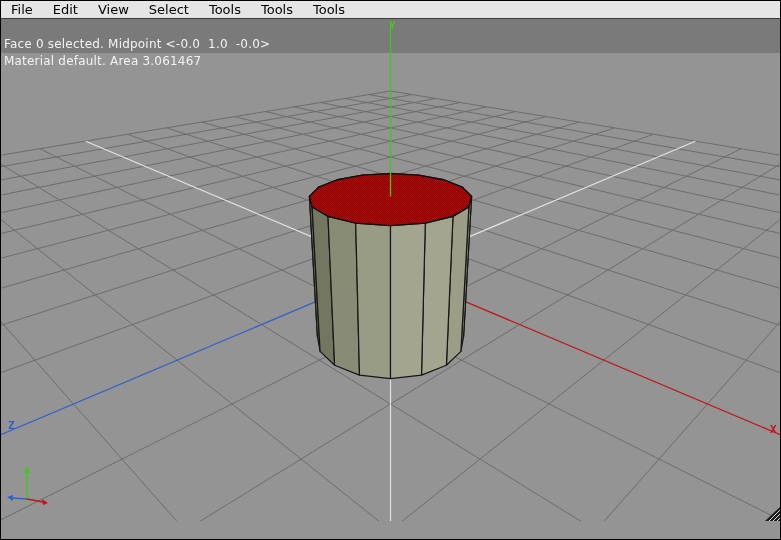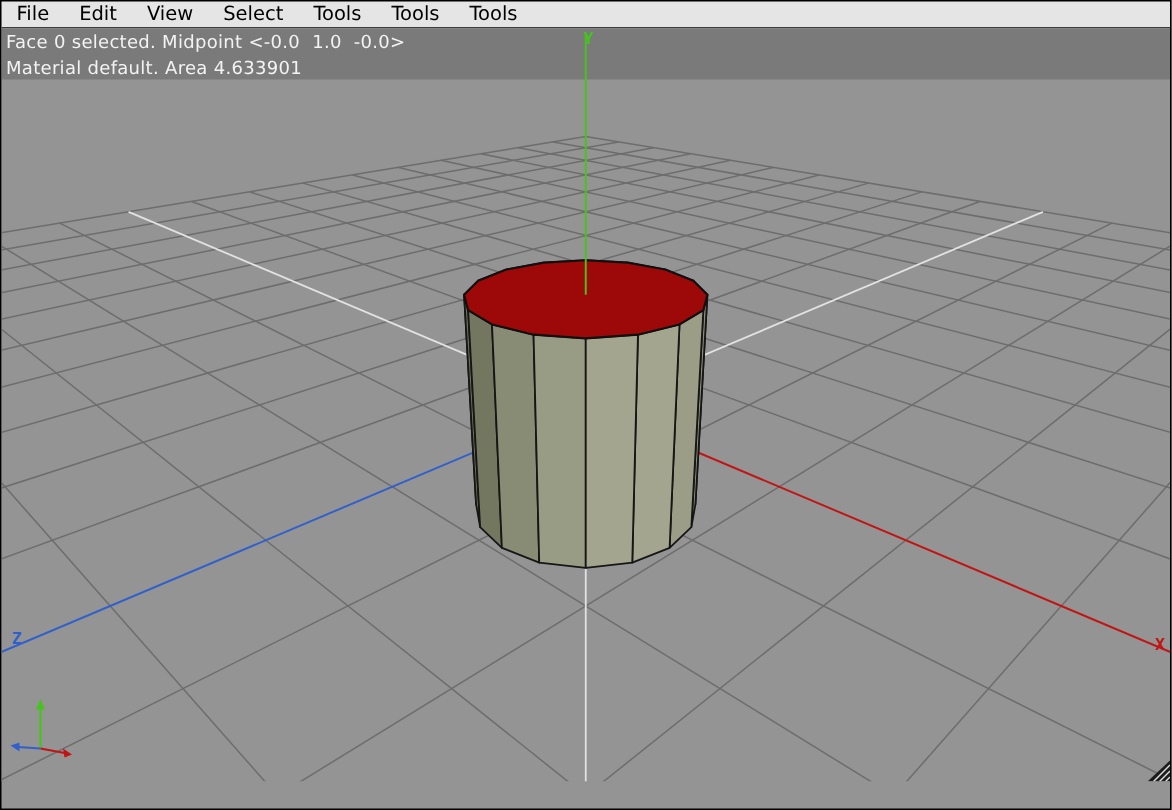--- a/index.html
+++ b/index.html
@@ -18,21 +18,21 @@
     height:17px;border-bottom:1px solid #3c3c3c;background:#e5e5e5;
     display:flex;align-items:center;padding-left:2px;
   }
   .menubar .mi{
     font-size:13px;line-height:16px;color:#000;padding:0 8px;margin-right:4px;
     white-space:nowrap;cursor:default;
   }
   .viewport{position:relative;width:779px;height:502px;background:#949494;overflow:hidden;}
   #scene{position:absolute;left:0;top:0;}
   .status{
-    position:absolute;left:0;top:0;padding:1px 0 0 3px;color:#f3f3f3;
+    position:absolute;left:0;top:16px;padding:1px 0 0 3px;color:#f3f3f3;
     font-size:12px;line-height:17px;letter-spacing:0.2px;
   }
   .status div{white-space:pre;}
   .axlab{
     position:absolute;font-family:"DejaVu Sans Mono",monospace;
     font-weight:bold;font-size:11px;line-height:11px;
   }
   #labY{left:388px;top:1px;}
   #labZ{left:7px;top:401px;}
   #labX{left:769px;top:405px;}
@@ -137,21 +137,21 @@
         <g>
           <polygon points="779,488 779,502 764,502" fill="#1c1c1c"></polygon>
           <line x1="768" y1="502" x2="779" y2="491" stroke="#dcdcdc" stroke-width="1"></line>
           <line x1="772" y1="502" x2="779" y2="495" stroke="#dcdcdc" stroke-width="1"></line>
           <line x1="776" y1="502" x2="779" y2="499" stroke="#dcdcdc" stroke-width="1"></line>
         </g>
       </svg>
 
     <div class="status">
       <div>Face 0 selected. Midpoint &lt;-0.0  1.0  -0.0&gt;</div>
-      <div>Material default. Area 4.633901</div>
+      <div>Material default. Area 3.061467</div>
     </div>
 
     <div class="axlab" id="labY" style="color: rgb(70, 196, 30);">Y</div>
     <div class="axlab" id="labZ" style="color: rgb(48, 96, 204);">Z</div>
     <div class="axlab" id="labX" style="color: rgb(194, 20, 20);">X</div>
   </div>
 
 </div>
 
 </body></html>

